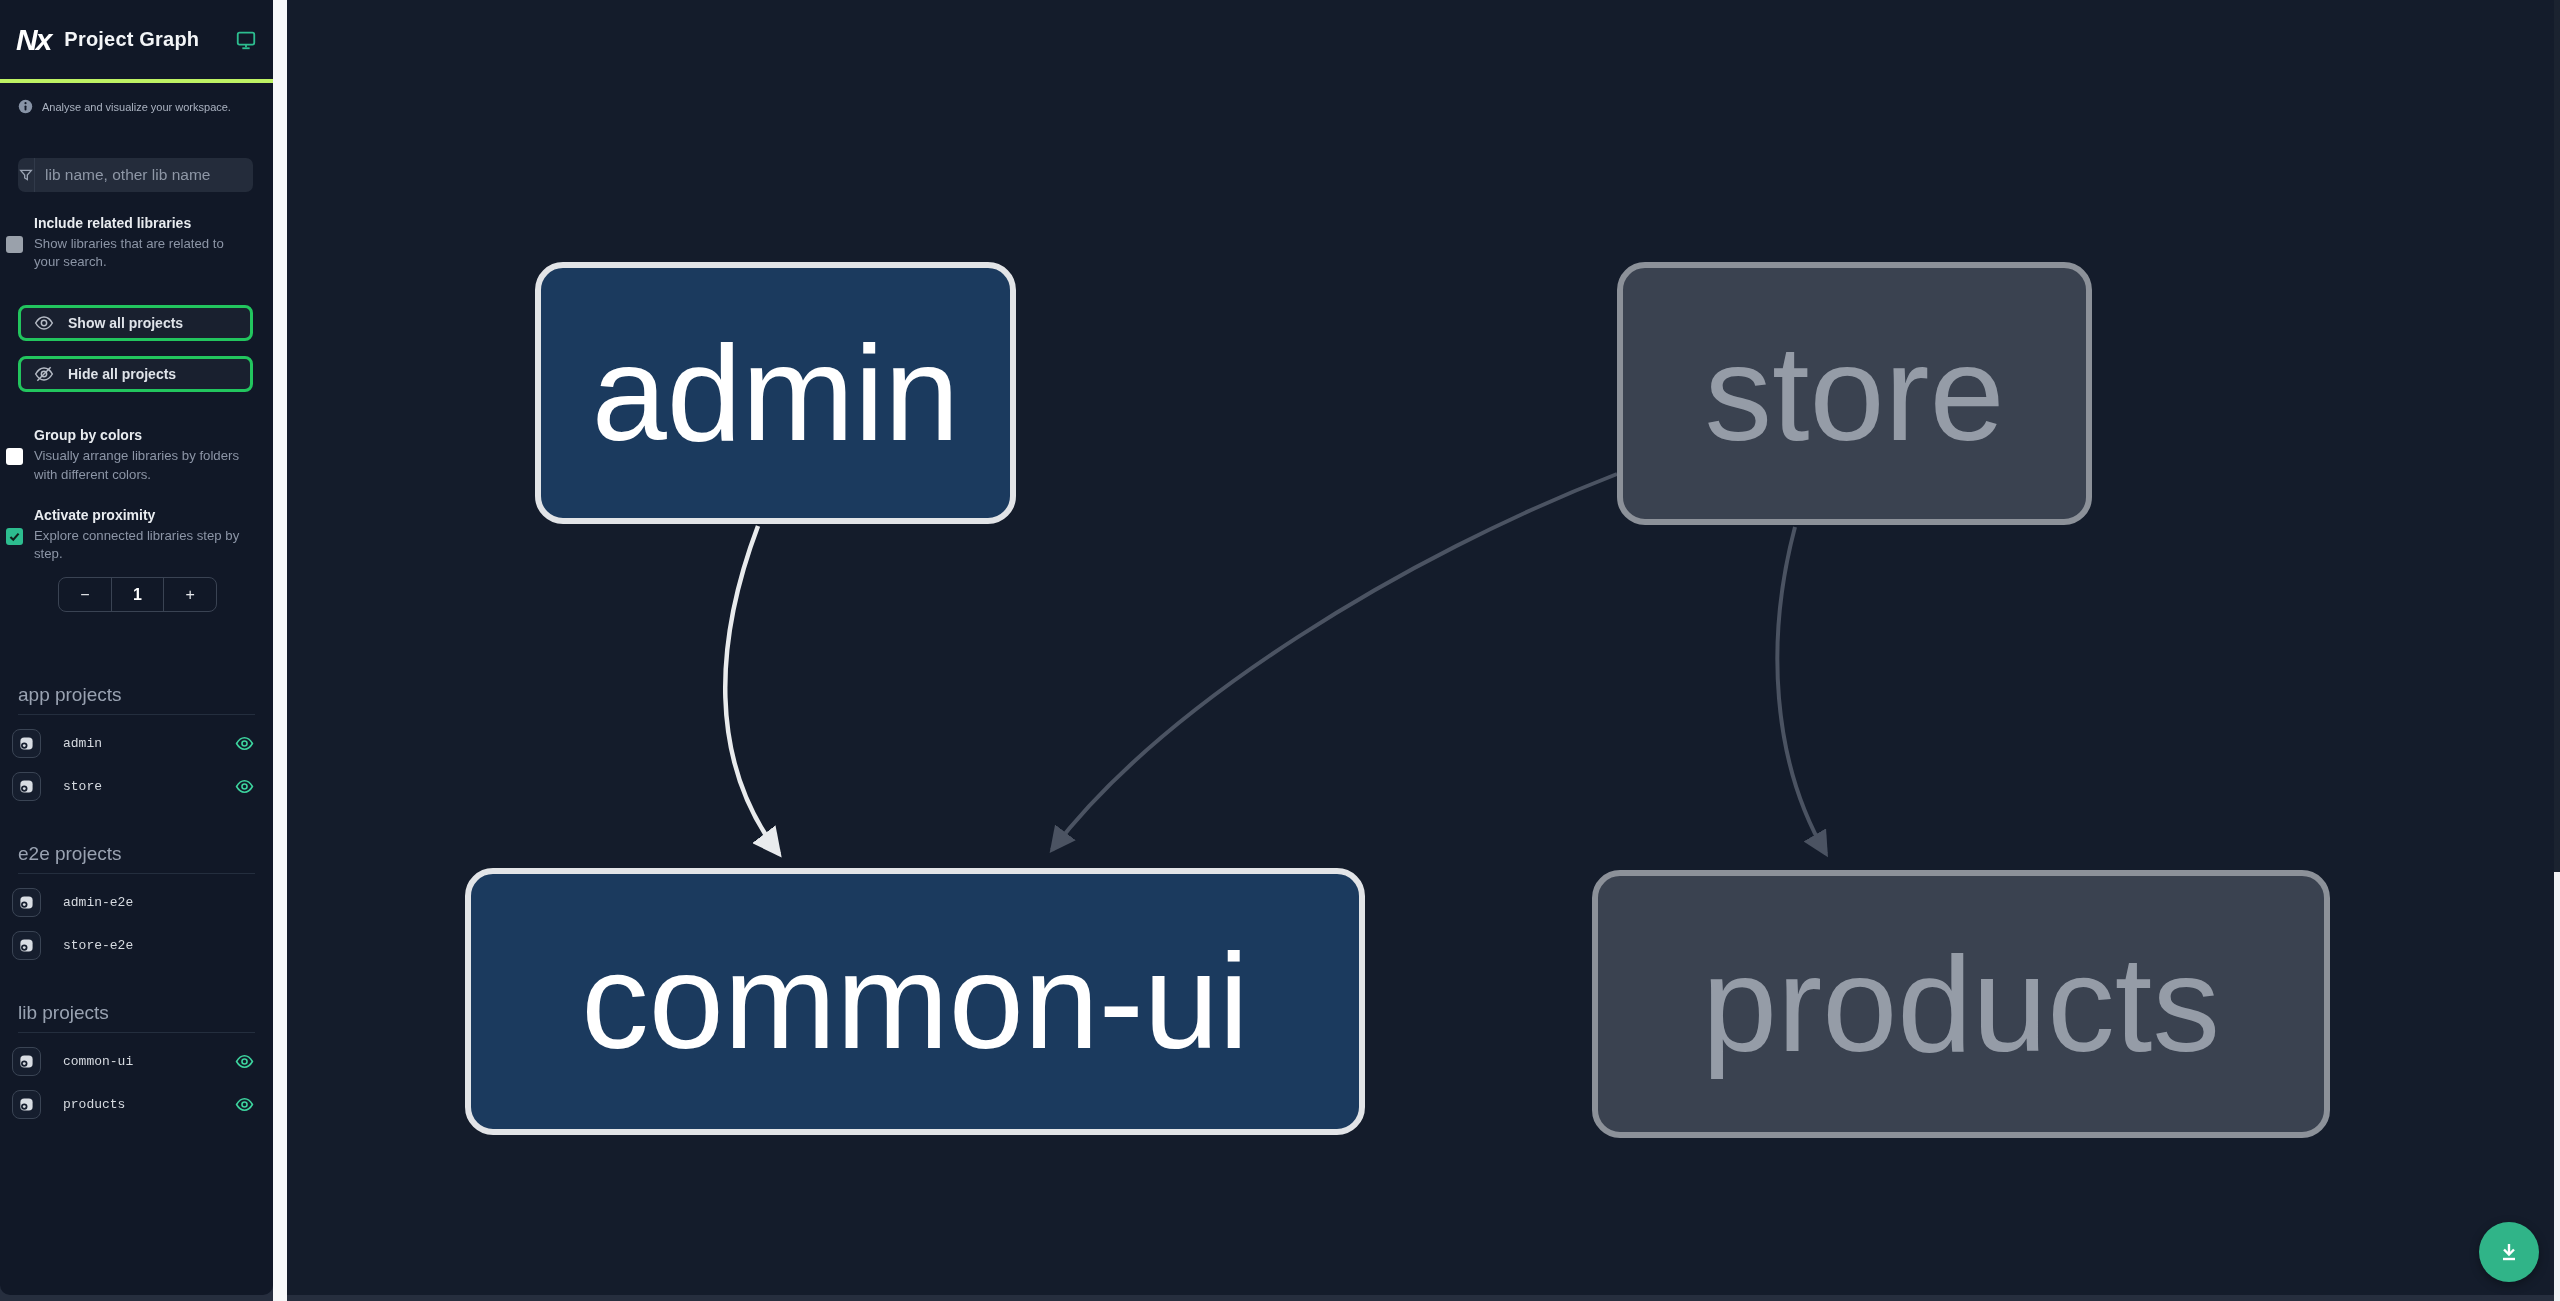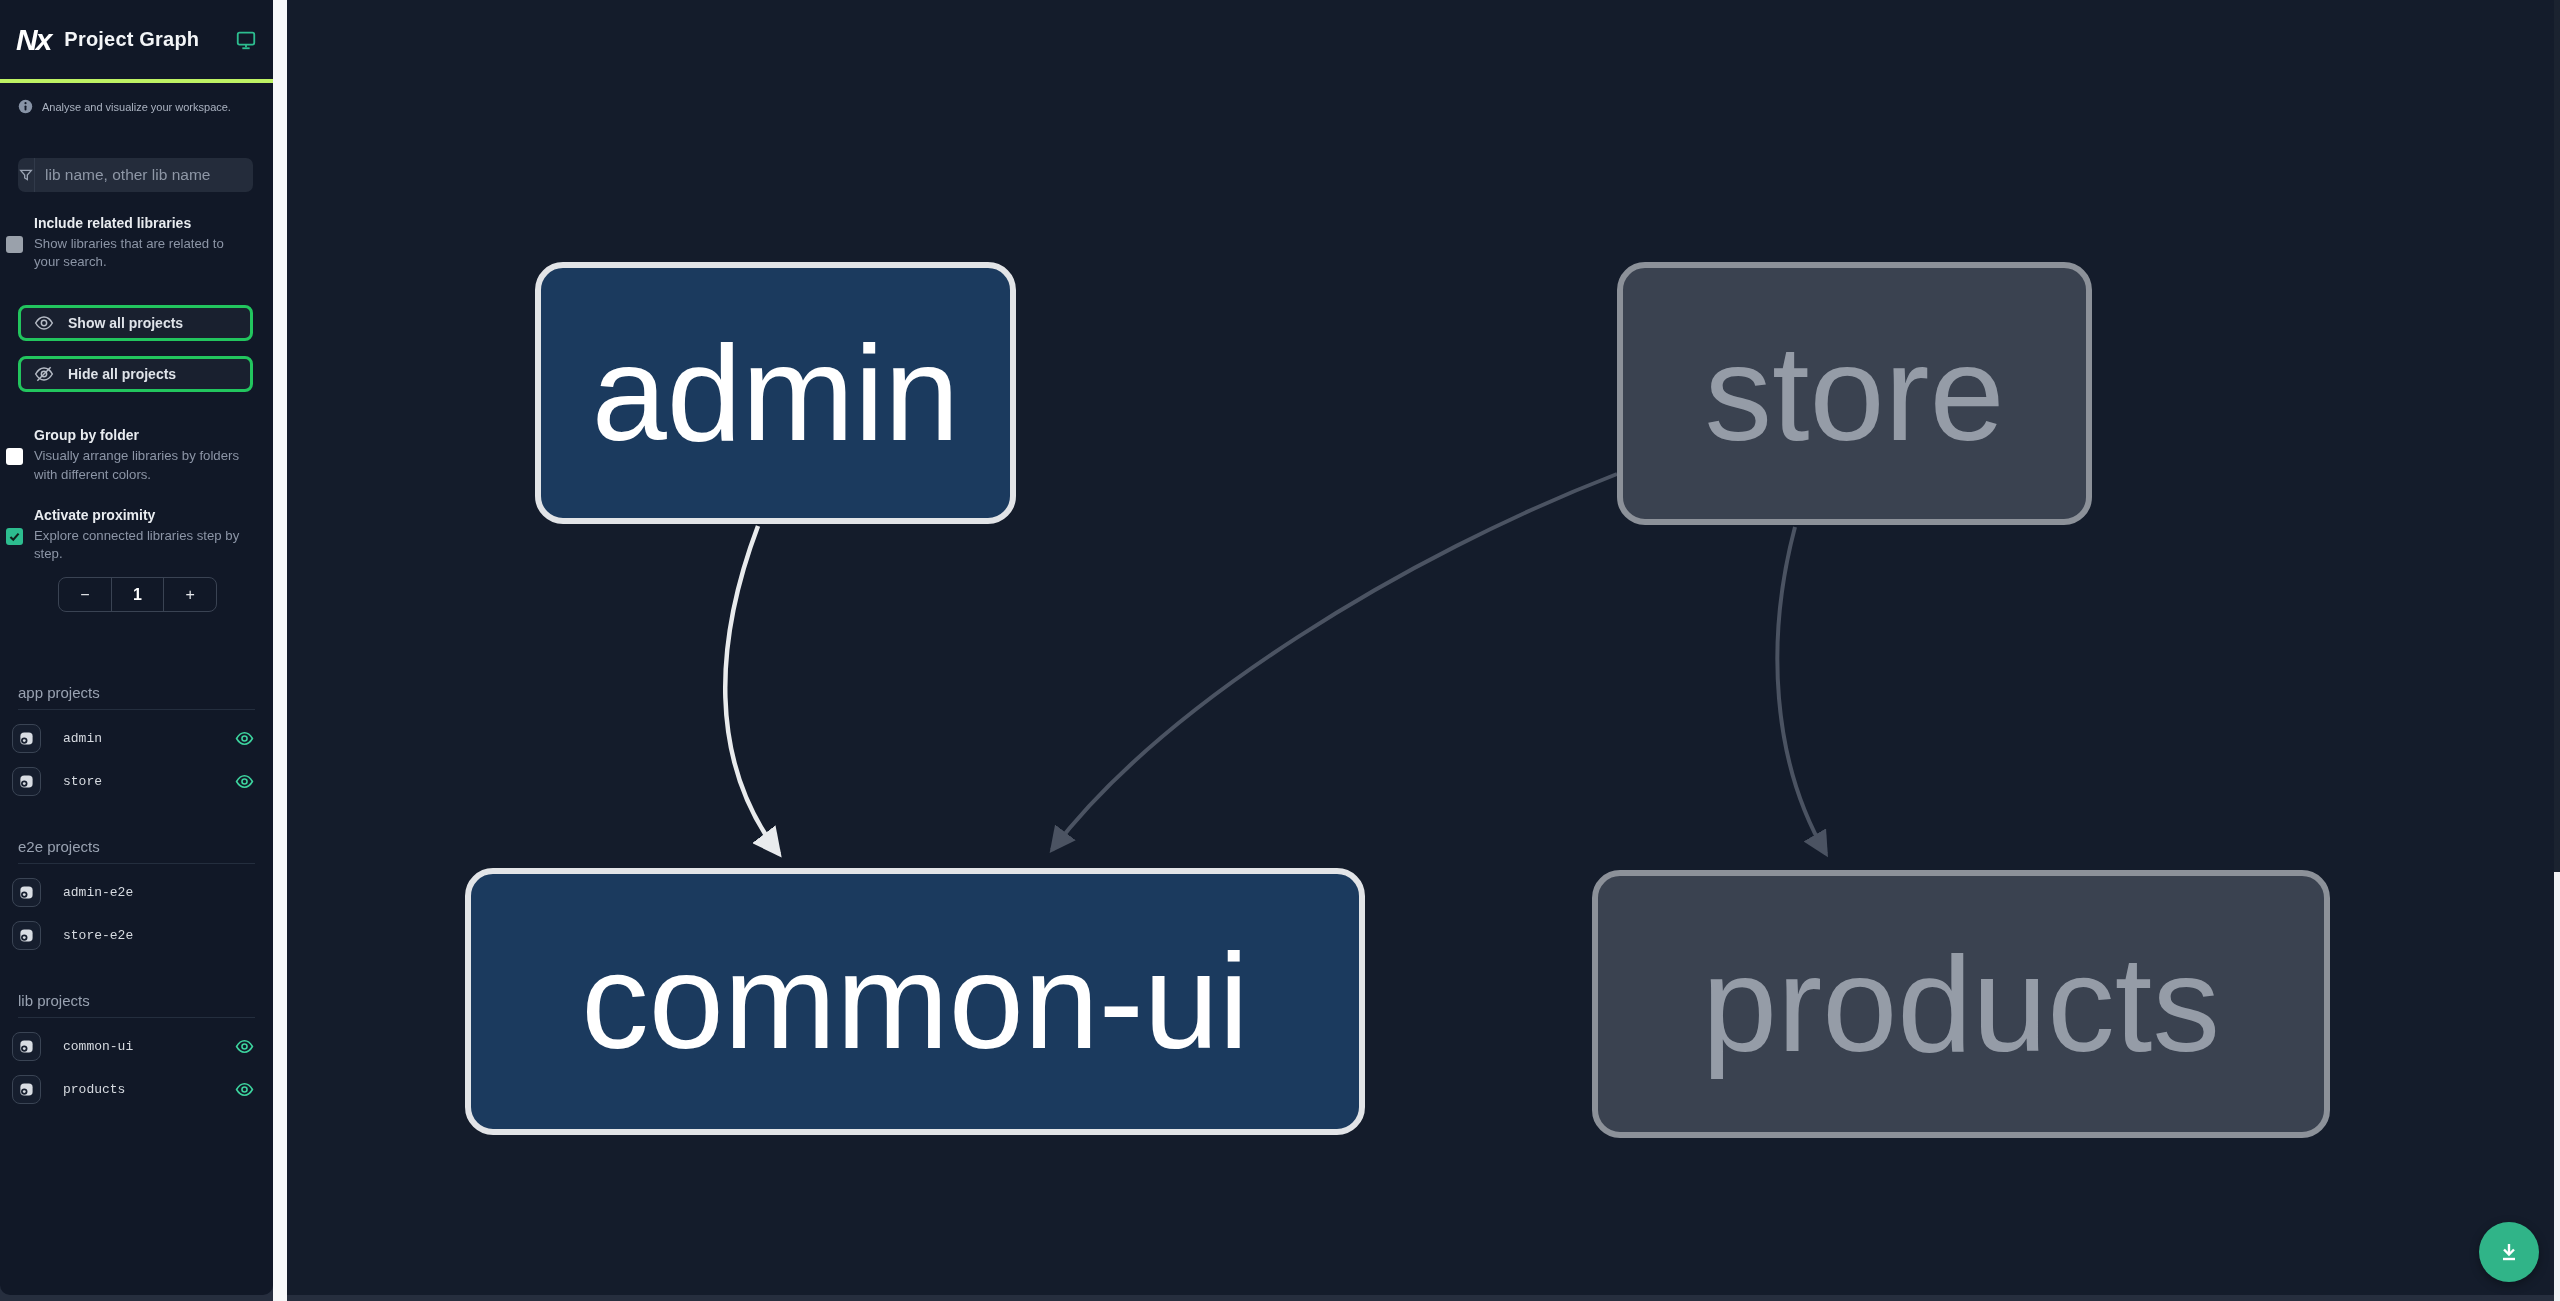--- a/index.html
+++ b/index.html
@@ -61,21 +61,21 @@
   .stepper > div { flex:1; display:flex; align-items:center; justify-content:center;
     color:#e5e7eb; font-size:16px; }
   .stepper .st-minus, .stepper .st-plus { cursor:pointer; }
   .stepper .st-value { border-left:1px solid #3a4353; border-right:1px solid #3a4353;
     font-weight:700; color:#ffffff; }
 
   .sb-section { margin-top:42px; }
   .sb-section.first { margin-top:72px; }
   .sb-section-title {
     margin:0 18px; padding-bottom:8px; border-bottom:1px solid #242e3e;
-    color:#99a2b1; font-size:15px;
+    color:#99a2b1; font-size:19px;
   }
   .proj-row { display:flex; align-items:center; margin:14px 0 0 12px; height:29px; }
   .proj-icon-btn {
     width:29px; height:29px; border-radius:8px; border:1px solid #3a4454;
     background:#161e2e; display:flex; align-items:center; justify-content:center; cursor:pointer;
   }
   .proj-name { margin-left:22px; font-family:"Liberation Mono", monospace; font-size:13px; color:#d6dae0; }
   .proj-eye { margin-left:auto; margin-right:19px; display:flex; cursor:pointer; color:#3dd39e; }
 
   
@@ -174,21 +174,21 @@
           <circle cx="12" cy="12" r="3.2"></circle>
           <line x1="4" y1="20" x2="20" y2="4"></line>
         </svg>
       </span>
       <span>Hide all projects</span>
     </button>
 
     <div class="check-block" style="margin-top:35px">
       <span class="cbx white"></span>
       <span class="check-texts">
-        <div class="check-label">Group by folder</div>
+        <div class="check-label">Group by colors</div>
         <div class="check-desc">Visually arrange libraries by folders with different colors.</div>
       </span>
     </div>
 
     <div class="check-block">
       <span class="cbx teal">
         <svg width="13" height="13" viewBox="0 0 16 16" fill="none" stroke="#10231c" stroke-width="2.6">
           <polyline points="3,8.5 6.5,12 13,4.5"></polyline>
         </svg>
       </span>

